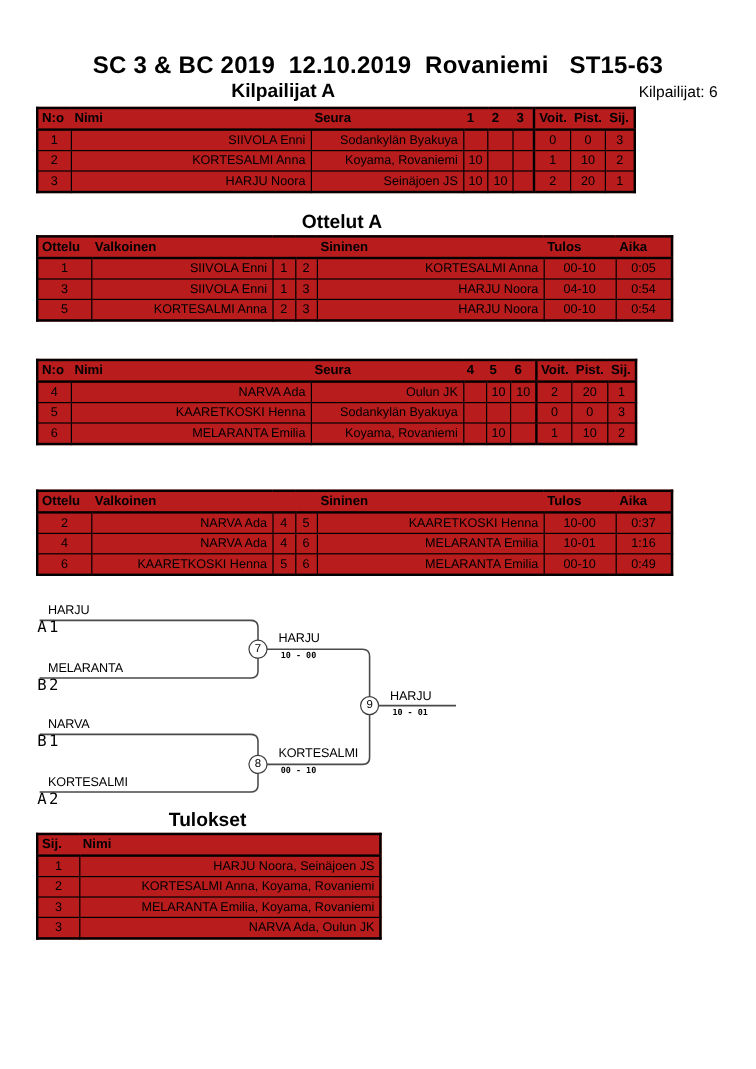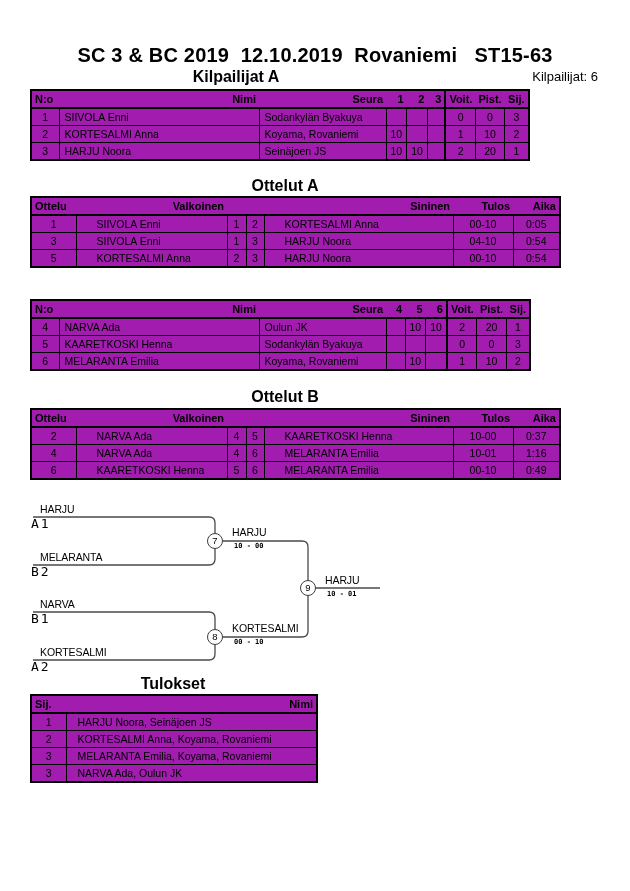--- a/index.html
+++ b/index.html
@@ -9,27 +9,27 @@
     position: relative; width: 630px; height: 891px;
     background: #ffffff; margin: 0 auto; overflow: hidden;
   }
   .abs { position: absolute; }
   .main-title { left:0; top:44px; width:630px; text-align:center;
     font-size:20px; font-weight:bold; white-space:pre; letter-spacing:0.2px; }
   .section-title { font-weight:bold; font-size:16px; text-align:center; }
   .count-label { font-size:13px; text-align:right; }
 
   table.tbl { position:absolute; border-collapse:collapse; table-layout:fixed;
-    border:2px solid #000; background:#a21caf; }
+    border:2px solid #000; background:#b91c1c; }
   table.tbl th { font-size:11px; font-weight:bold; height:16px; line-height:16px;
-    padding:0 3px; border:none; border-bottom:2px solid #000; text-align:right;
+    padding:0 3px; border:none; border-bottom:2px solid #000; text-align:left;
     white-space:nowrap; overflow:hidden; }
   table.tbl td { font-size:10.5px; height:16px; line-height:16px; padding:0 4px;
     border:1px solid #000; text-align:center; white-space:nowrap; overflow:hidden; }
-  table.tbl td.l { text-align:left; padding-left:5px; }
+  table.tbl td.l { text-align:right; padding-left:5px; }
   table.tbl th.l { text-align:left; padding-left:3px; }
   .thl { border-left:2px solid #000 !important; }
   th.hs { border-left:1px solid #000; }
   td.pad20 { padding-left:20px !important; }
   table.tk td.l { padding-left:11px; }
 
   
   #bracket { left:30px; top:495px; width:365px; height:185px; }
   #bracket svg { position:absolute; left:0; top:0; }
   .slot-name, .winner-name { position:absolute; font-size:10.5px; letter-spacing:-0.1px;
@@ -225,21 +225,20 @@
         <td></td>
         <td>10</td>
         <td></td>
         <td class="thl">1</td>
         <td>10</td>
         <td>2</td>
       </tr>
     </tbody>
   </table>
 
-  <div class="abs section-title" style="left:30px; top:388px; width:510px;">Ottelut B</div>
 
   <table class="tbl" style="left:30px; top:408px;">
     <colgroup>
         <col style="width:45px">
         <col style="width:151px">
         <col style="width:19px">
         <col style="width:18px">
         <col style="width:189px">
         <col style="width:60px">
         <col style="width:47px">

